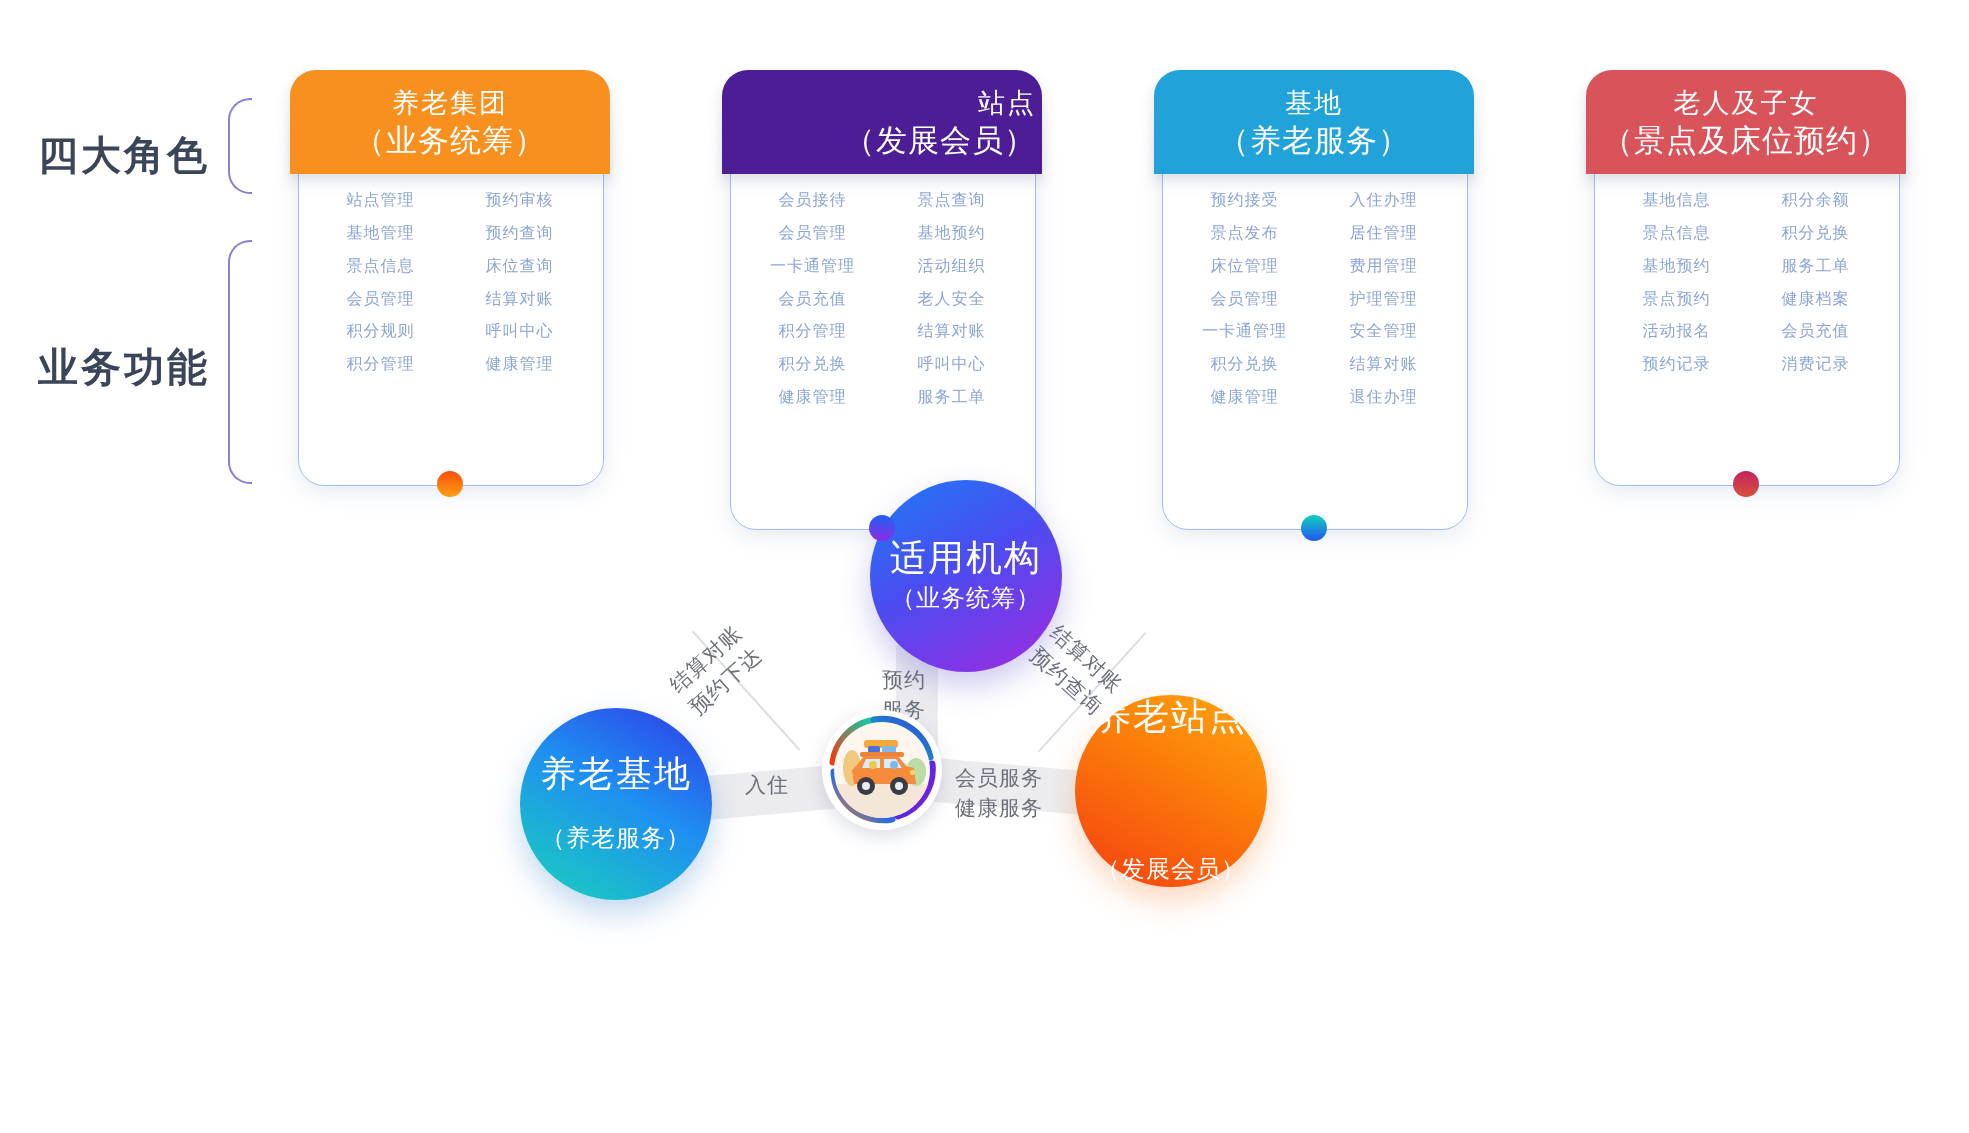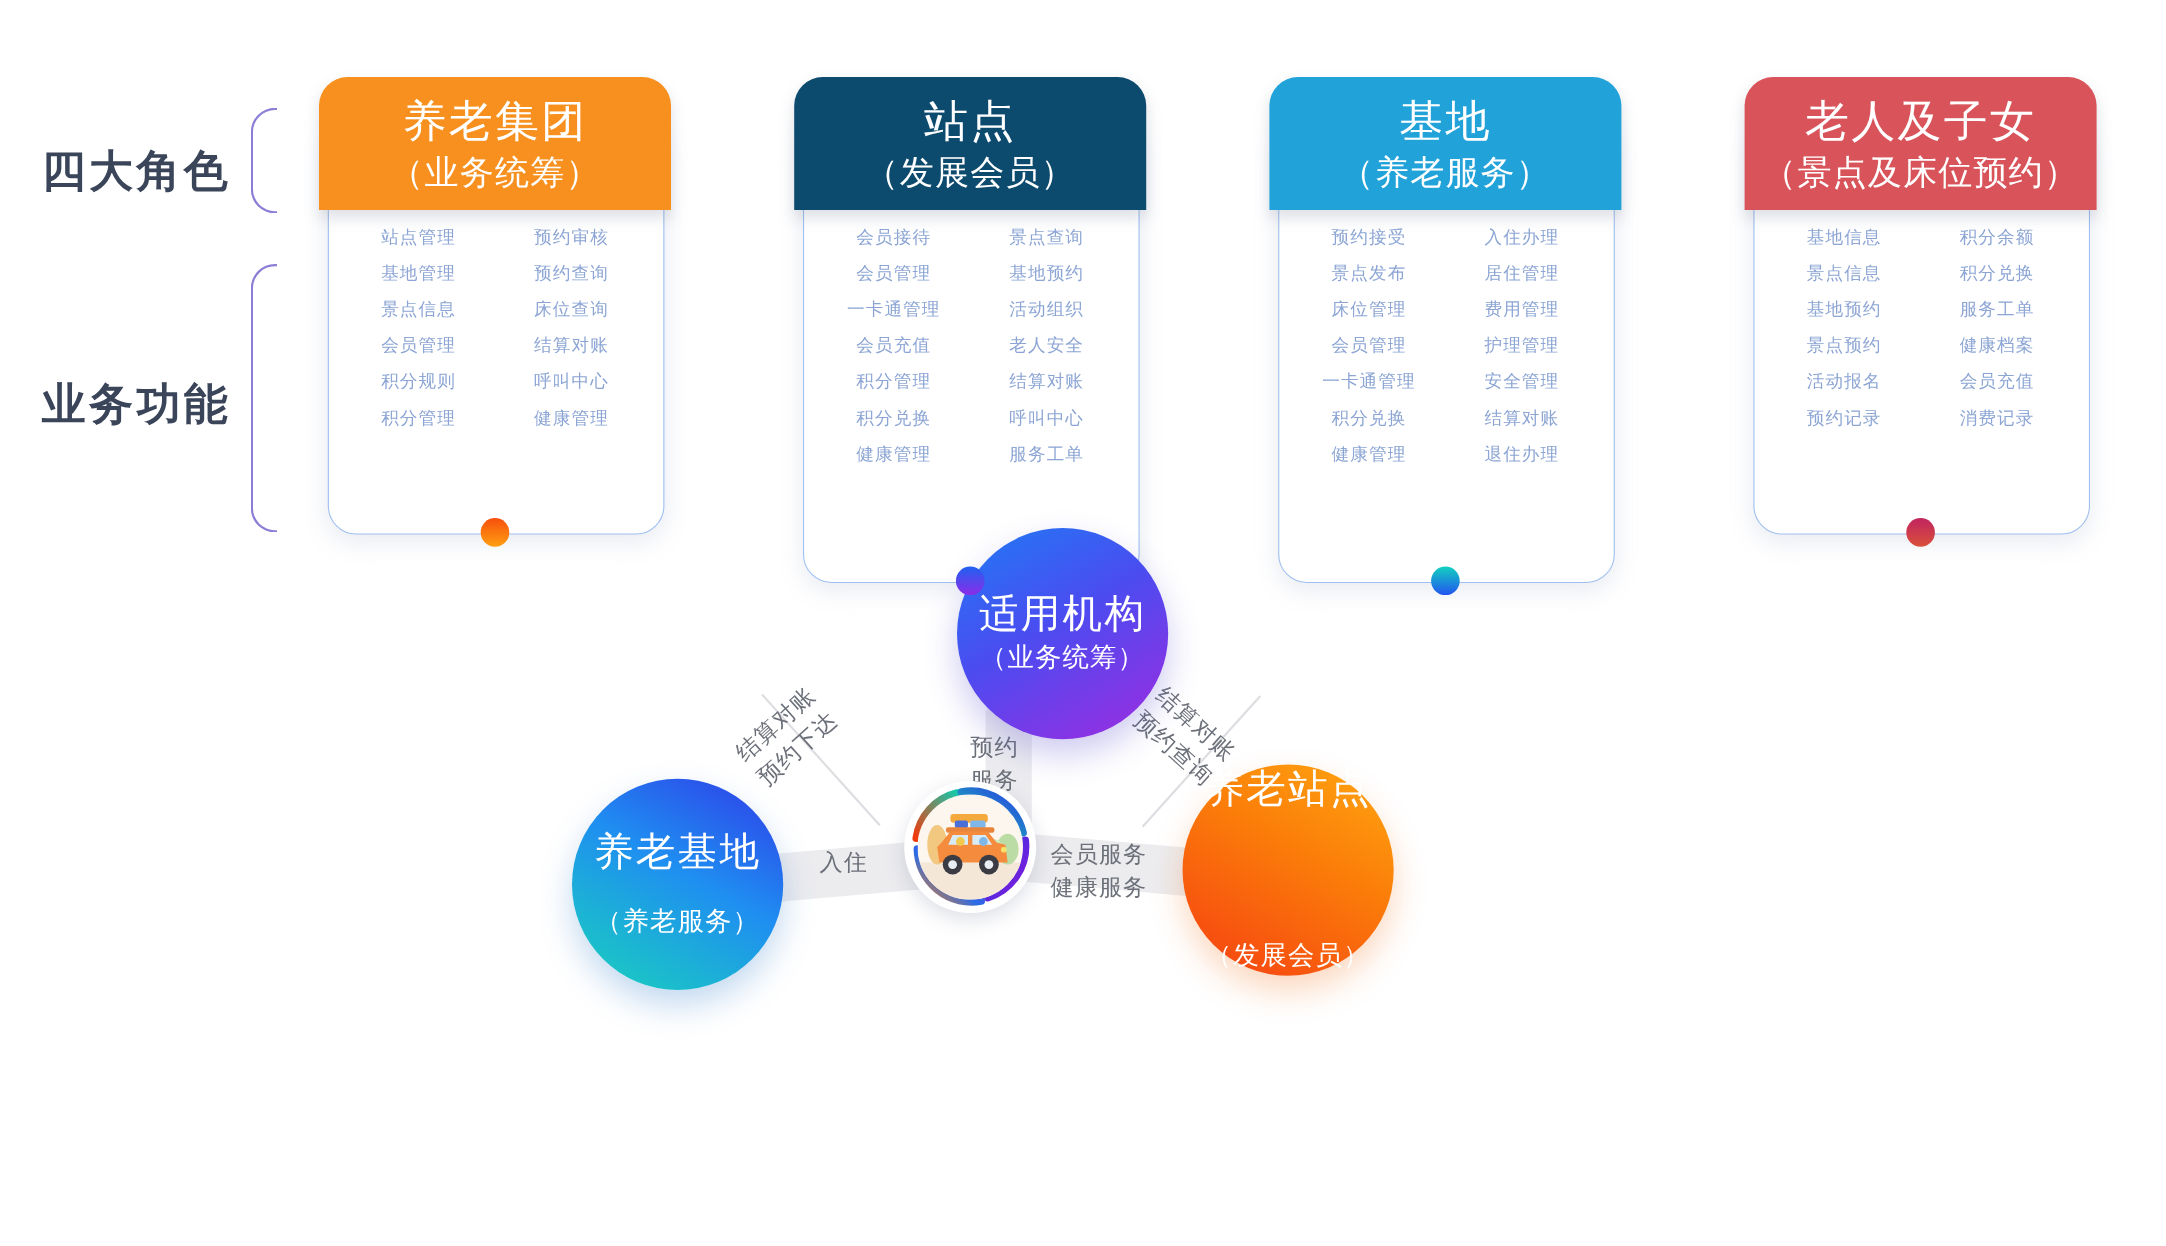--- a/index.html
+++ b/index.html
@@ -55,21 +55,21 @@
     z-index:3;
     width:320px;
     box-sizing:border-box;
     border-radius:26px 26px 0 0;
     padding:16px 6px 14px;
     text-align:center;
     color:#ffffff;
     line-height:1.28;
     box-shadow:0 7px 14px rgba(90,100,130,0.20);
   }
-  .card-head .t1{font-size:40px;display:block;letter-spacing:2px;}
+  .card-head .t1{font-size:27px;display:block;letter-spacing:2px;}
   .card-head .t2{font-size:31px;display:block;letter-spacing:1px;}
 
   .grid{
     position:relative;
     z-index:4;
     margin-top:14px;
     padding:0 26px;
     display:grid;
     grid-template-columns:1fr 1fr;
     row-gap:8px;
@@ -194,21 +194,21 @@
         <span class="fn">积分规则</span>
         <span class="fn">呼叫中心</span>
         <span class="fn">积分管理</span>
         <span class="fn">健康管理</span>
       </div>
     <div class="dot" style="top: 401px; background: linear-gradient(rgb(247, 79, 12), rgb(255, 159, 18));"></div>
   </div>
 
   <div class="card" id="card-1" style="left:722px;">
     <div class="card-body" style="height: 418px;"></div>
-    <div class="card-head" style="background: #0c4a6e;">
+    <div class="card-head" style="background: #4c1d95; text-align: right;">
       <span class="t1">站点</span>
       <span class="t2">（发展会员）</span>
     </div>
     <div class="grid">
         <span class="fn">会员接待</span>
         <span class="fn">景点查询</span>
         <span class="fn">会员管理</span>
         <span class="fn">基地预约</span>
         <span class="fn">一卡通管理</span>
         <span class="fn">活动组织</span>

